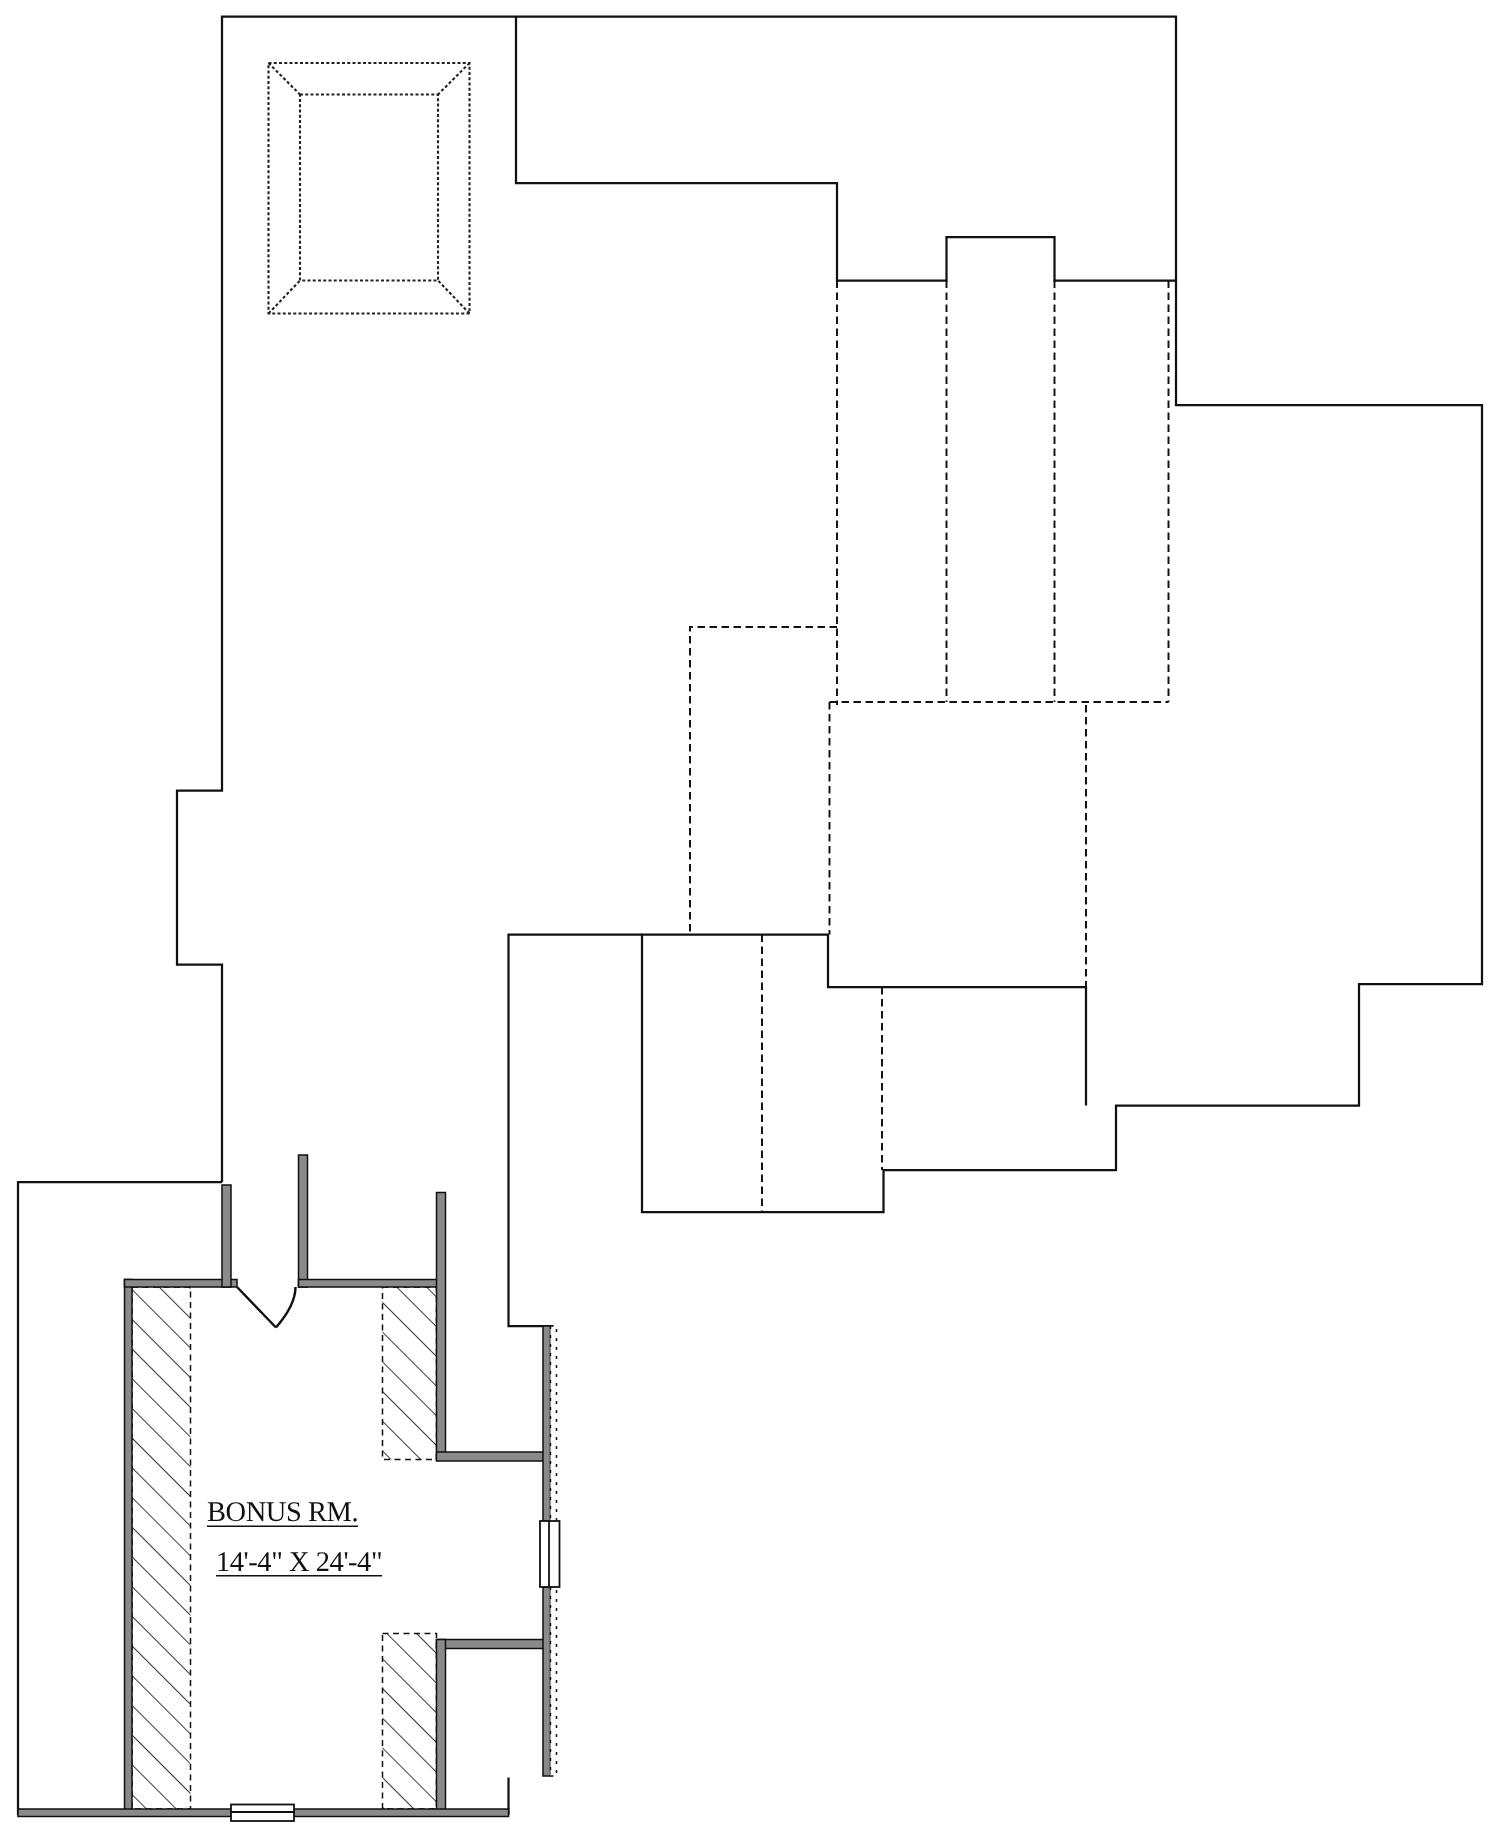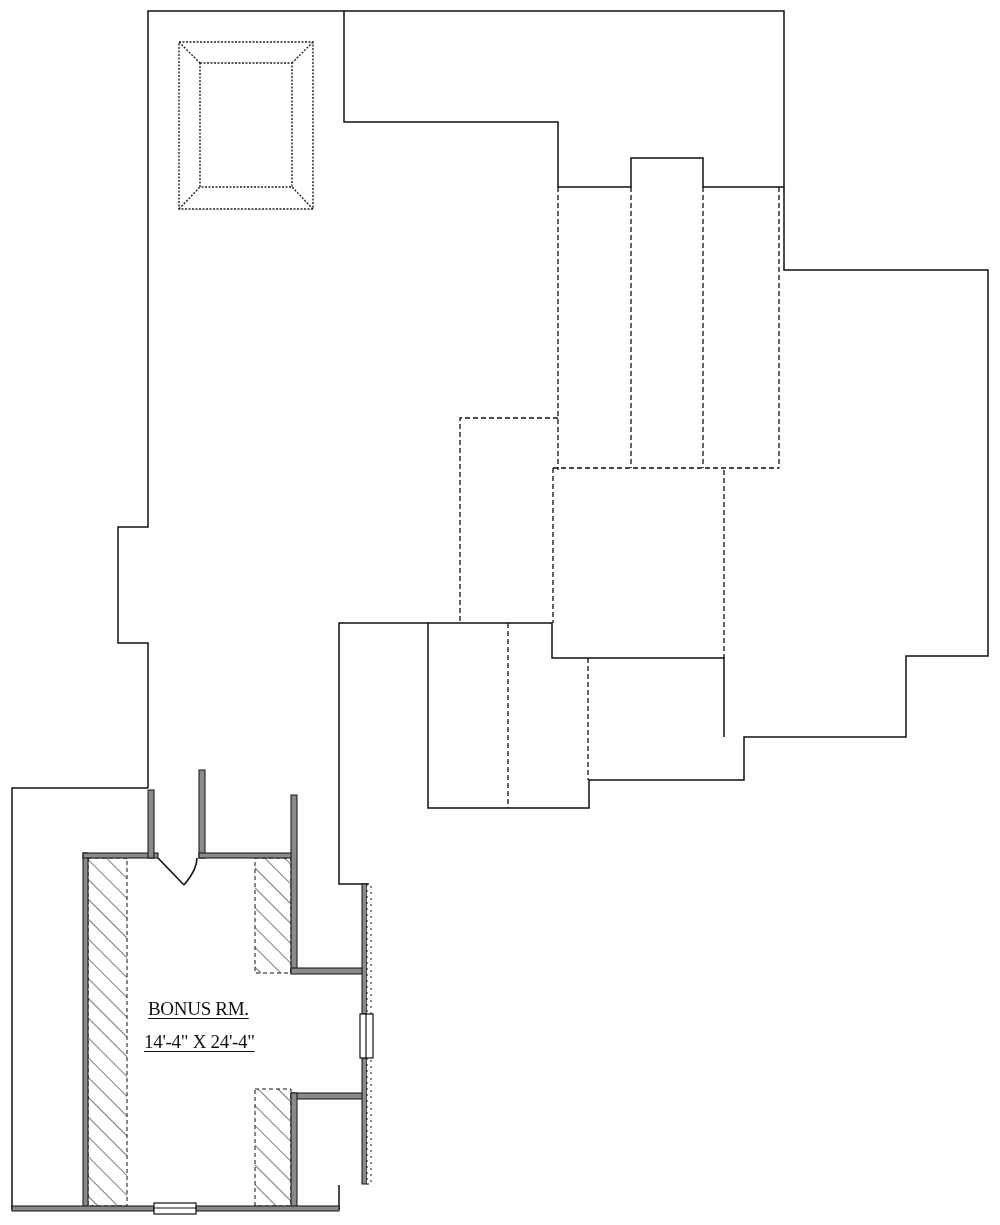--- a/index.html
+++ b/index.html
@@ -83,14 +83,14 @@
   <g fill="#fff" stroke="#111" stroke-width="1.2">
     <rect x="360" y="1014" width="13" height="44"></rect>
     <line x1="366" y1="1014" x2="366" y2="1058"></line>
   </g>
   <g fill="#fff" stroke="#111" stroke-width="1.2">
     <rect x="154" y="1203" width="42" height="11"></rect>
     <line x1="154" y1="1208" x2="196" y2="1208"></line>
   </g>
 </svg>
 
-<div class="room-label" style="left:148px; top:998px;">BONUS RM.</div>
+<div class="room-label" style="left:138px; top:998px;">BONUS RM.</div>
 <div class="room-label" style="left:144px; top:1031px;">14'-4" X 24'-4"</div>
 
 </body></html>

